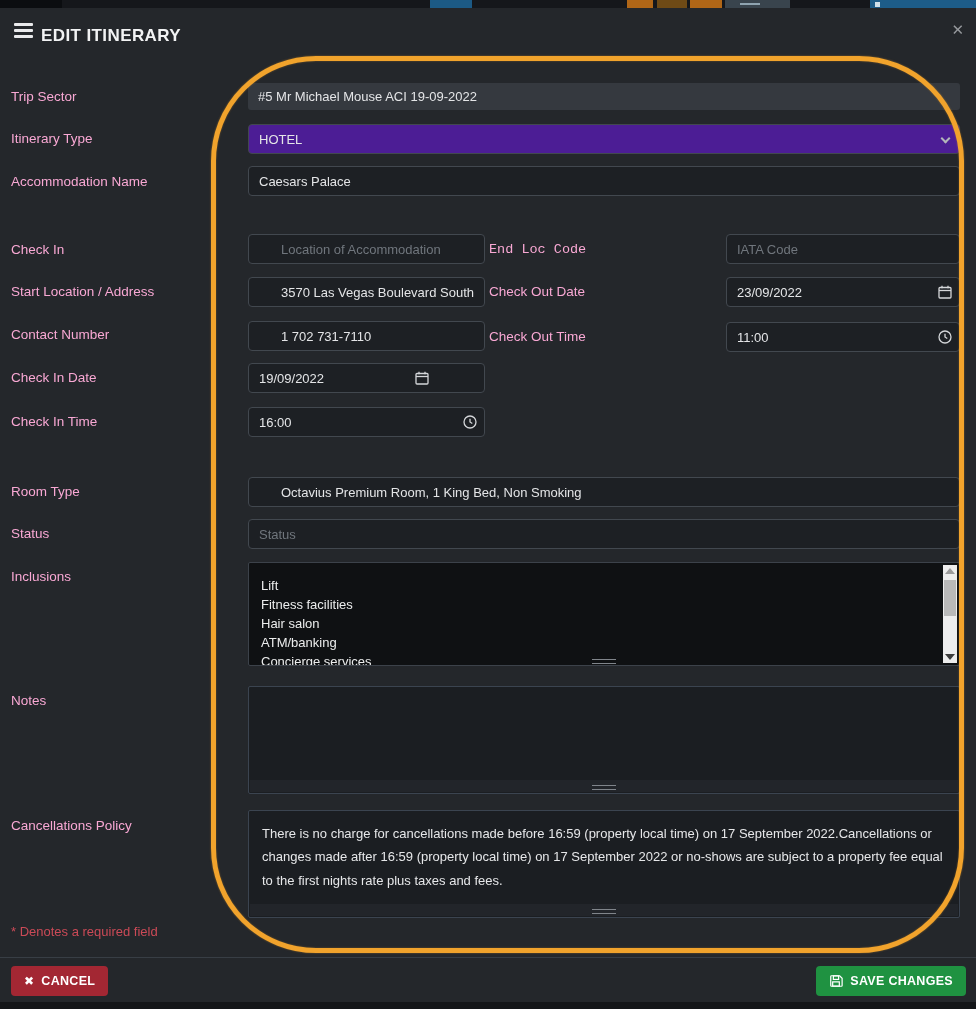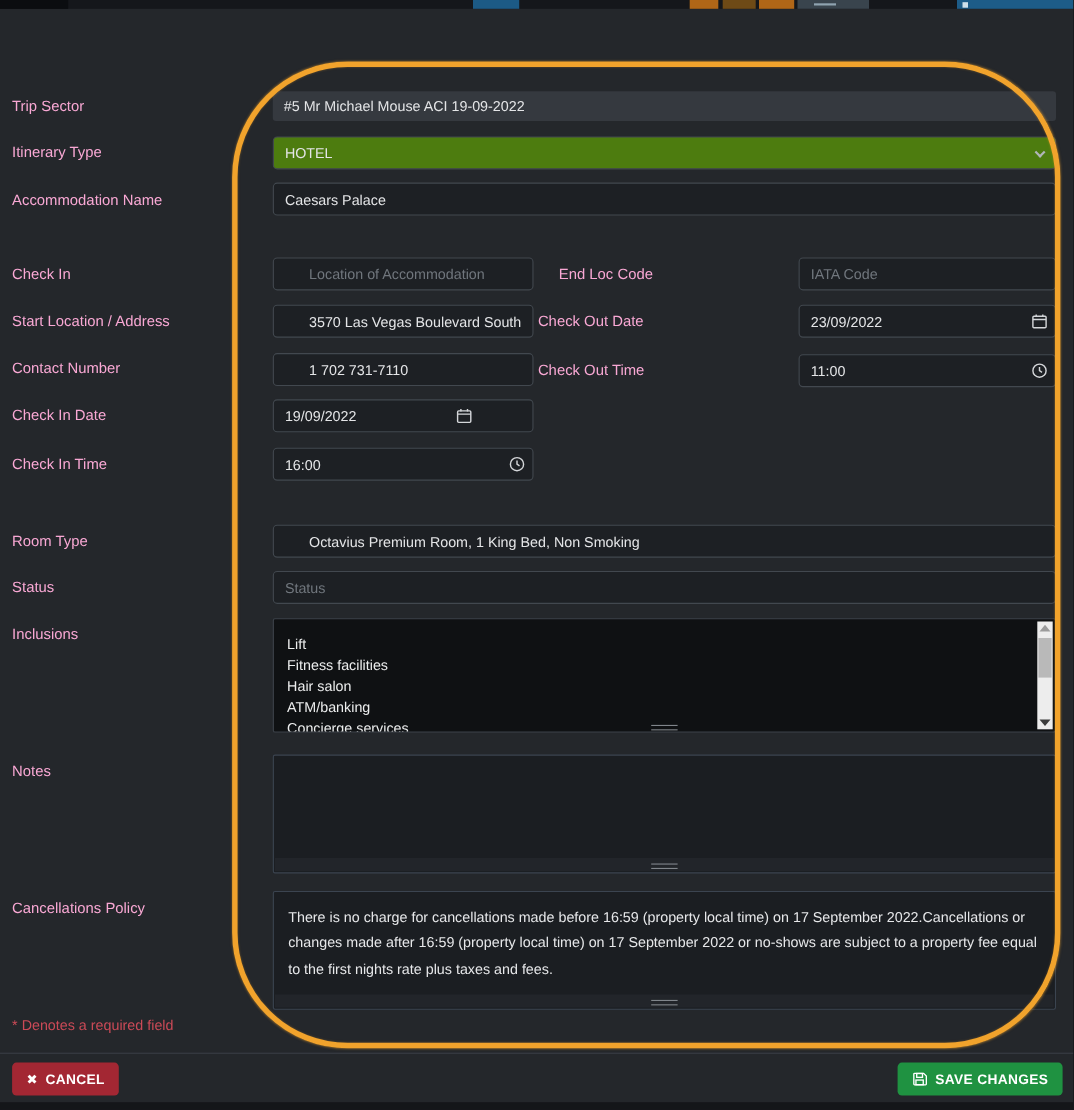--- a/index.html
+++ b/index.html
@@ -28,21 +28,21 @@
     position:absolute; background:#1d2024; border:1px solid #42484f; border-radius:4px;
     color:#e4e5e7; font-size:13px; padding:0 10px; outline:none;
     font-family:"Liberation Sans","DejaVu Sans",sans-serif;
   }
   input.field::placeholder { color:#70767d; opacity:1; }
   .field.readonly { background:#35393f; border:none; border-radius:3px; }
   .wide { left:248px; width:712px; height:30px; }
   .narrowL { left:248px; width:237px; height:30px;padding-left:32px; }
   .narrowR { left:726px; width:234px; height:30px; }
 
-  .selectbox { display:flex; align-items:center; background:#4d7c0f; }
+  .selectbox { display:flex; align-items:center; background:#4c1d95; }
   .chev { position:absolute; right:10px; top:10px; width:7px; height:7px;
           border-right:2px solid #b2b6ba; border-bottom:2px solid #b2b6ba; transform:rotate(45deg); }
 
   .ficon { position:absolute; right:7px; top:7px; width:16px; height:16px; }
   .ficon svg { width:16px; height:16px; display:block; }
 
   
   .listbox { position:absolute; left:248px; top:562px; width:712px; height:104px;
              background:#0f1113; border:1px solid #3c424a; border-radius:2px; overflow:hidden; }
   .listbox .opt { color:#eceded; font-size:13px; line-height:19px; padding-left:12px; cursor:default; }
@@ -93,36 +93,45 @@
     <div class="seg" style="left:430px;width:42px;background:#1c5a85;"></div>
     <div class="seg" style="left:627px;width:26px;background:#b06617;"></div>
     <div class="seg" style="left:657px;width:30px;background:#6e4a16;"></div>
     <div class="seg" style="left:690px;width:32px;background:#b06617;"></div>
     <div class="seg" style="left:725px;width:65px;background:#39444d;"></div>
     <div class="seg" style="left:740px;top:3px;width:20px;height:2px;background:#8fa3b0;"></div>
     <div class="seg" style="left:870px;width:106px;background:#1d5c88;"></div>
     <div class="seg" style="left:875px;top:2px;width:5px;height:5px;background:#cfe0ea;"></div>
   </div>
 
+  <div class="header">
+    <div class="hamburger">
+        <span></span>
+        <span></span>
+        <span></span>
+      </div>
+    <div class="title">EDIT ITINERARY</div>
+    <div class="close-x">✕</div>
+  </div>
 
   <div class="lbl" style="left:11px;top:89px;">Trip Sector</div>
   <div class="lbl" style="left:11px;top:131px;">Itinerary Type</div>
   <div class="lbl" style="left:11px;top:174px;">Accommodation Name</div>
   <div class="lbl" style="left:11px;top:242px;">Check In</div>
   <div class="lbl" style="left:11px;top:284px;">Start Location / Address</div>
   <div class="lbl" style="left:11px;top:327px;">Contact Number</div>
   <div class="lbl" style="left:11px;top:370px;">Check In Date</div>
   <div class="lbl" style="left:11px;top:414px;">Check In Time</div>
   <div class="lbl" style="left:11px;top:484px;">Room Type</div>
   <div class="lbl" style="left:11px;top:526px;">Status</div>
   <div class="lbl" style="left:11px;top:569px;">Inclusions</div>
   <div class="lbl" style="left:11px;top:693px;">Notes</div>
   <div class="lbl" style="left:11px;top:818px;">Cancellations Policy</div>
 
-  <div class="lbl" style="left:508px;top:242px;">End Loc Code</div>
+  <div class="lbl" style="left:489px;top:242px;font-family:Liberation Mono, monospace;">End Loc Code</div>
   <div class="lbl" style="left:489px;top:284px;">Check Out Date</div>
   <div class="lbl" style="left:489px;top:329px;">Check Out Time</div>
 
   <input class="field readonly" style="left: 248px; top: 83px; width: 712px; height: 27px;" value="#5 Mr Michael Mouse ACI 19-09-2022">
 
   <div class="field wide selectbox" style="top:124px;">
     <span>HOTEL</span>
     <span class="chev"></span>
   </div>
 

